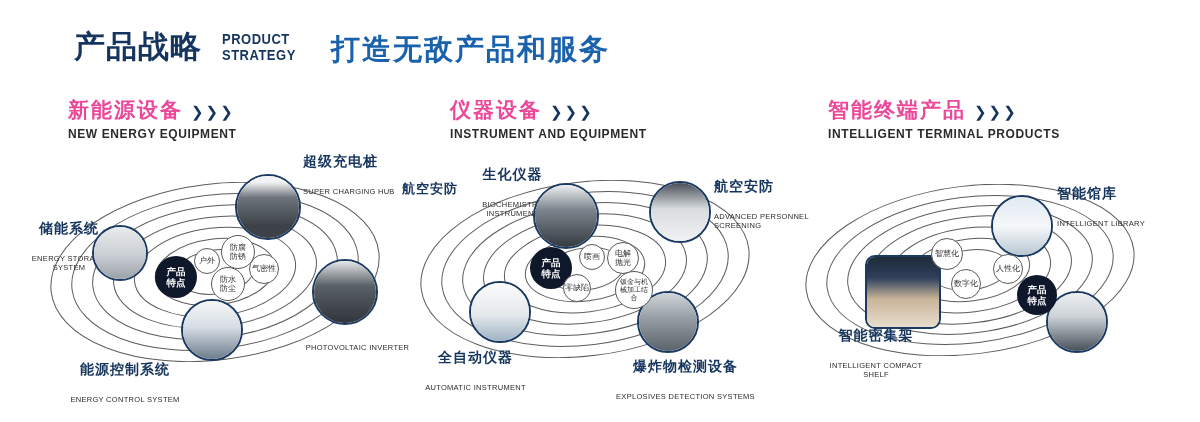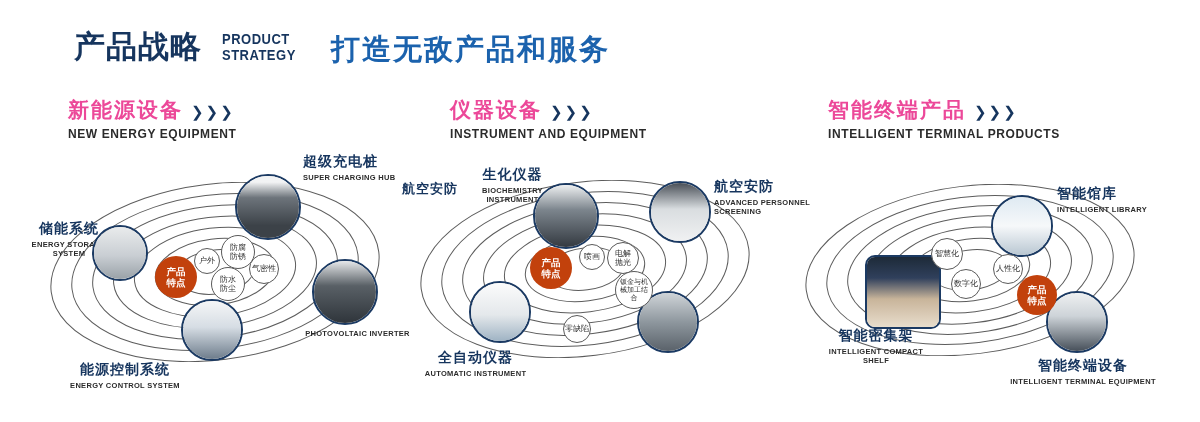--- a/index.html
+++ b/index.html
@@ -34,25 +34,25 @@
   .ph-auto      { background:linear-gradient(180deg,#fbfbfb 0%,#e4e8eb 55%,#9fb3c4 100%); }
   .ph-explosive { background:linear-gradient(180deg,#cfd4d8 0%,#8e979e 50%,#5a626a 100%); }
   .ph-library   { background:linear-gradient(180deg,#dfeaf2 0%,#f6f8fa 50%,#b9c7d2 100%); }
   .ph-shelf     { background:linear-gradient(180deg,#1d2a38 0%,#30405c 30%,#c8b49a 60%,#e8ddcc 100%); }
   .ph-kiosk     { background:linear-gradient(180deg,#eef0f1 0%,#cdd3d8 40%,#47505a 100%); }
   .rrect { position:absolute; border:2px solid #1b3a63; border-radius:10px; overflow:hidden; }
 
   
   .ilabel { position:absolute; text-align:center; }
   .ilabel .zh { display:block; font-size:14px; font-weight:bold; color:#16355e; letter-spacing:1px; }
-  .ilabel .en { display:block; font-size:7.5px; font-weight:bold; color:#2b2b2b; letter-spacing:.3px; margin-top:2px; line-height:1.25; }
+  .ilabel .en { display:block; font-size:7.5px; font-weight:normal; color:#2b2b2b; letter-spacing:.3px; margin-top:16px; line-height:1.25; }
   .ilabel.left { text-align:left; }
 
   
-  .fcenter { position:absolute; background:#c2410c; border-radius:50%; color:#ffffff; display:flex; align-items:center; justify-content:center; text-align:center; font-weight:bold; }
+  .fcenter { position:absolute; background:#0f172a; border-radius:50%; color:#ffffff; display:flex; align-items:center; justify-content:center; text-align:center; font-weight:bold; }
   .fcenter span { display:block; width:24px; font-size:9.5px; line-height:1.2; }
   .bubble { position:absolute; background:#ffffff; border:1px solid #5a5a5a; border-radius:50%; display:flex; align-items:center; justify-content:center; text-align:center; color:#333; font-size:8px; line-height:1.15; }
   .bubble span { display:block; }
 </style>
 </head>
 <body>
 
 <div class="canvas">
 
   <div class="brand-title">产品战略</div>
@@ -167,31 +167,35 @@
       <div class="photo ph-auto"></div>
     </div>
   <div class="ilabel" style="left:418px; top:349px; width:115px;">
     <span class="zh">全自动仪器</span>
     <span class="en">AUTOMATIC INSTRUMENT</span>
   </div>
 
   <div class="pcircle" style="left:637px; top:291px; width:62px; height:62px;">
       <div class="photo ph-explosive"></div>
     </div>
+  <div class="ilabel" style="left:598px; top:358px; width:175px;">
+    <span class="zh">爆炸物检测设备</span>
+    <span class="en">EXPLOSIVES DETECTION SYSTEMS</span>
+  </div>
 
   <div class="fcenter" style="left:530px; top:247px; width:42px; height:42px;">
       <span>产品特点</span>
     </div>
   <div class="bubble" style="left:579px; top:244px; width:26px; height:26px;">
       <span>喷画</span>
     </div>
   <div class="bubble" style="left:607px; top:242px; width:32px; height:32px; padding:0 6px;">
       <span>电解抛光</span>
     </div>
-  <div class="bubble" style="left:563px; top:274px; width:28px; height:28px;margin-top:41px;">
+  <div class="bubble" style="left:563px; top:274px; width:28px; height:28px;">
       <span>零缺陷</span>
     </div>
   <div class="bubble" style="left:615px; top:271px; width:38px; height:38px; padding:0 4px; font-size:7px;">
       <span>钣金与机械加工结合</span>
     </div>
 
   <div class="sec-head" style="left:828px; top:96px;">
     <span class="zh">智能终端产品</span><span class="arrows">❯❯❯</span>
     <span class="en">INTELLIGENT TERMINAL PRODUCTS</span>
   </div>
@@ -220,24 +224,20 @@
       <div class="photo ph-shelf"></div>
     </div>
   <div class="ilabel" style="left:820px; top:327px; width:112px;">
     <span class="zh">智能密集架</span>
     <span class="en">INTELLIGENT COMPACT SHELF</span>
   </div>
 
   <div class="pcircle" style="left:1046px; top:291px; width:62px; height:62px;">
       <div class="photo ph-kiosk"></div>
     </div>
-  <div class="ilabel" style="left:1008px; top:357px; width:150px;">
-    <span class="zh">智能终端设备</span>
-    <span class="en">INTELLIGENT TERMINAL EQUIPMENT</span>
-  </div>
 
   <div class="bubble" style="left:931px; top:238px; width:32px; height:32px;">
       <span>智慧化</span>
     </div>
   <div class="bubble" style="left:951px; top:269px; width:30px; height:30px;">
       <span>数字化</span>
     </div>
   <div class="bubble" style="left:993px; top:247px; width:30px; height:30px;margin-top:7px;">
       <span>人性化</span>
     </div>

